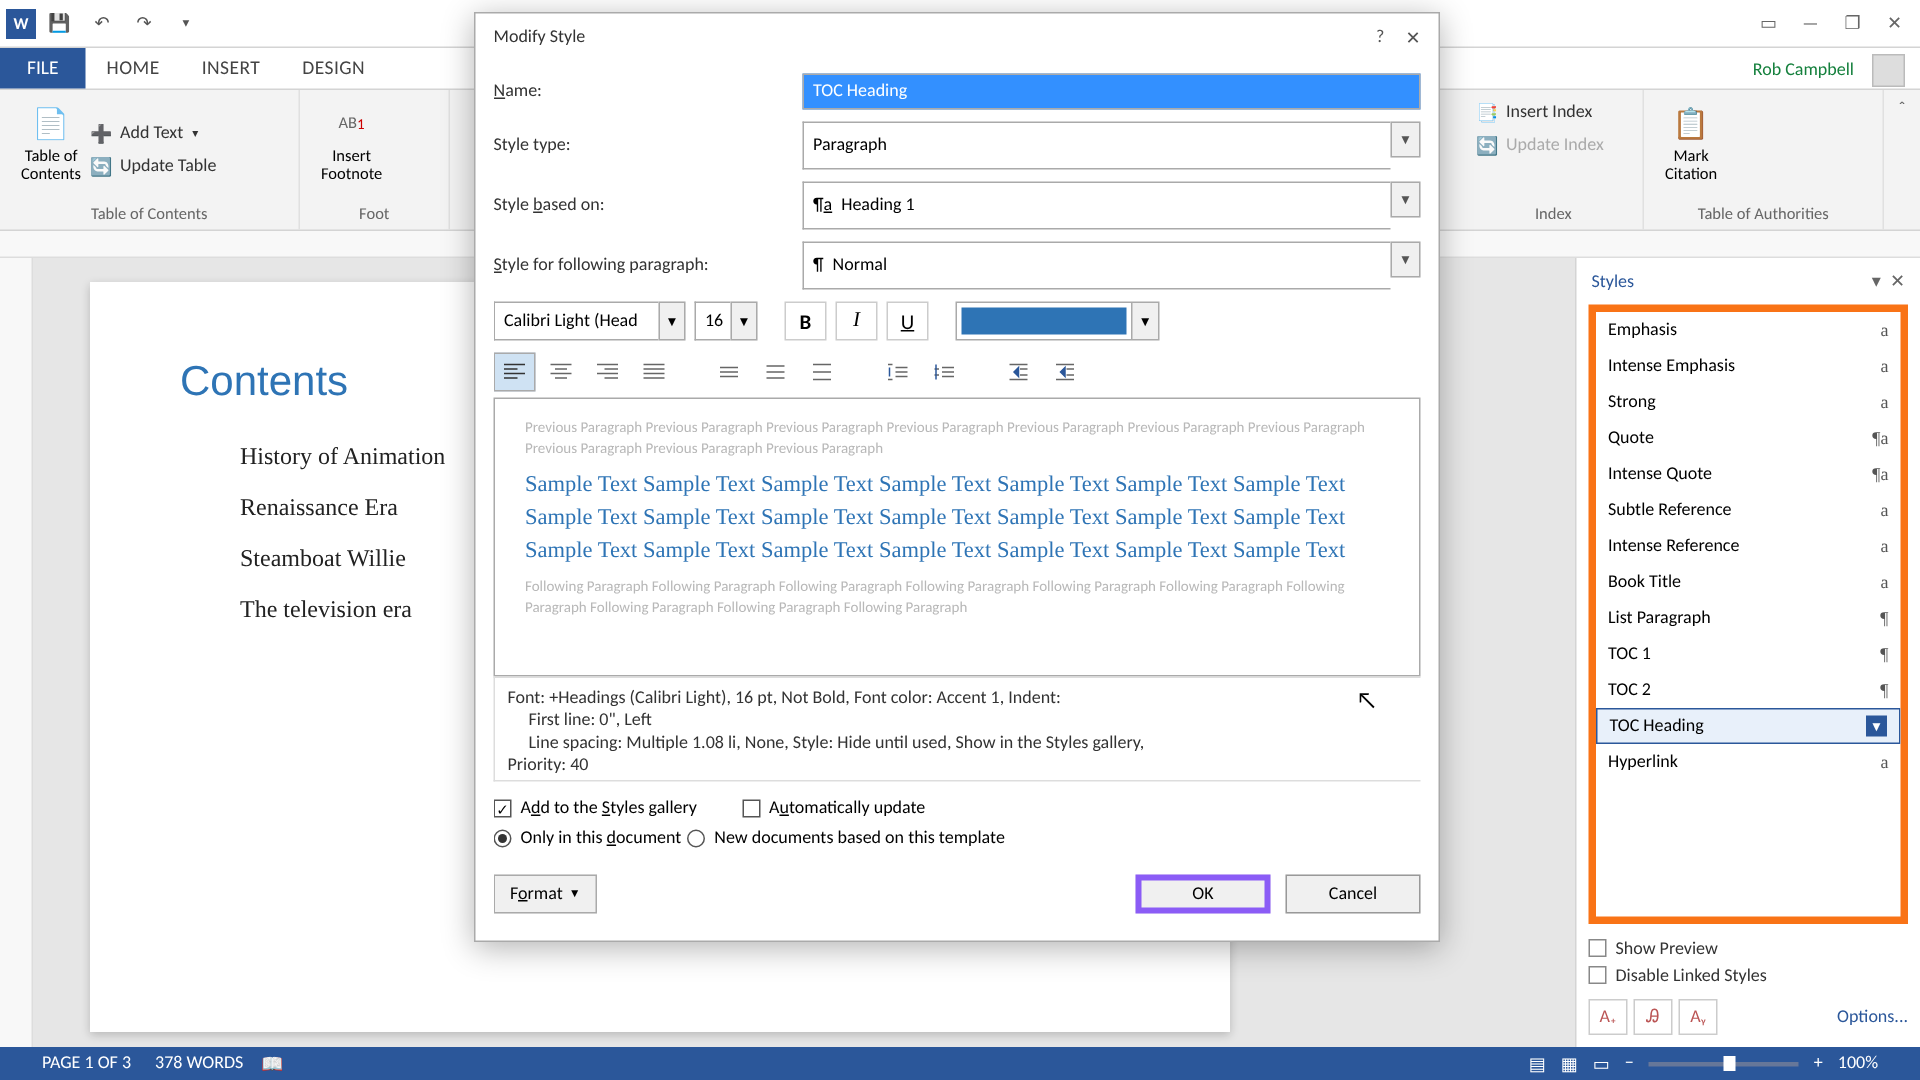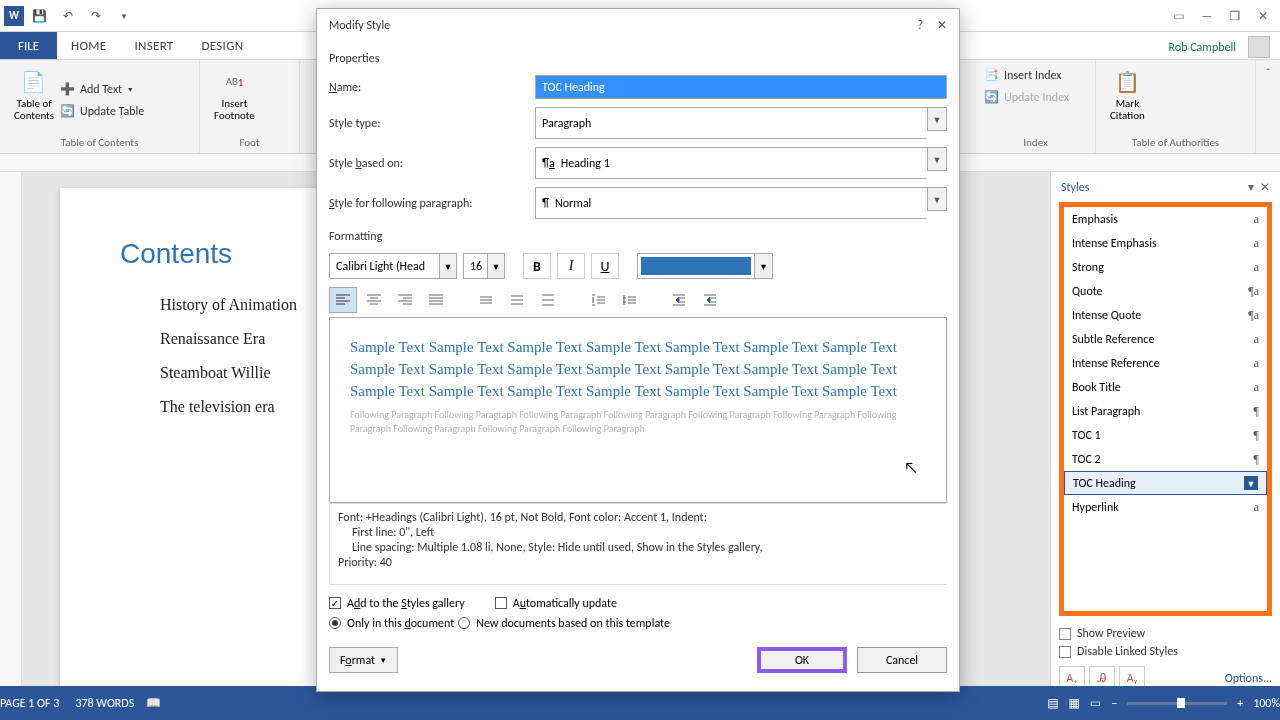--- a/index.html
+++ b/index.html
@@ -31,26 +31,26 @@
 .toc-item{font-family:'Times New Roman',serif;font-size:16px;padding:8px 0 8px 40px;color:#222}
 .styles-pane{width:230px;background:#fff;border-left:1px solid #d4d4d4;display:flex;flex-direction:column}
 .styles-head{padding:8px 10px;font-size:20px;color:#2b579a;font-family:'Calibri Light';display:flex;align-items:center}
 .styles-head .ctrls{margin-left:auto;display:flex;gap:6px;color:#666;font-size:12px}
 .styles-list{flex:1;overflow-y:auto;border:5px solid #f97316;margin:0 8px}
 .style-item{display:flex;align-items:center;padding:3px 8px;height:24px;font-size:12px}
 .style-item .sym{margin-left:auto;color:#555;font-family:serif}
 .style-item.sel{border:1px solid #2b579a;background:#e8f0fa}
 .style-item.sel .dd{width:14px;height:14px;background:#2b579a;color:#fff;font-size:9px;display:flex;align-items:center;justify-content:center;margin-left:4px}
 .styles-footer{padding:8px}
-.chk{display:flex;align-items:flex-end;gap:6px;font-size:12px;color:#333;padding:2px 0}
+.chk{display:flex;align-items:flex-start;gap:6px;font-size:12px;color:#333;padding:2px 0}
 .chk .box{width:12px;height:12px;border:1px solid #888}
 .sp-btns{display:flex;gap:4px;margin-top:6px;align-items:center}
 .sp-btn{width:26px;height:24px;border:1px solid #ccc;display:flex;align-items:center;justify-content:center;color:#b55}
 .options{margin-left:auto;color:#2b579a;font-size:12px}
-.statusbar{position:absolute;bottom:0;left:0;right:0;height:34px;background:#2b579a;color:#fff;display:flex;align-items:center;padding:0 0;font-size:11px}
+.statusbar{position:absolute;bottom:0;left:0;right:0;height:22px;background:#2b579a;color:#fff;display:flex;align-items:center;padding:0 28px;font-size:11px}
 .statusbar .r{margin-left:auto;display:flex;align-items:center;gap:10px}
 .slider{width:100px;height:3px;background:#679;position:relative}
 .slider .th{position:absolute;width:8px;height:10px;background:#fff;top:-4px;left:50%}
 
 
 .dialog{position:absolute;left:316px;top:8px;width:644px;background:#fff;box-shadow:0 4px 20px rgba(0,0,0,.3);border:1px solid #aaa;z-index:100}
 .dlg-title{height:32px;display:flex;align-items:center;padding:0 12px;font-size:13px;color:#333}
 .dlg-title .r{margin-left:auto;display:flex;gap:14px;color:#555}
 .dlg-body{padding:4px 12px 12px}
 .section{font-size:12px;color:#333;padding:6px 0}
@@ -74,21 +74,21 @@
 .color-sw{flex:1;margin:3px;background:#2e74b5}
 .color-dd{width:18px;border-left:1px solid #aaa;display:flex;align-items:center;justify-content:center;font-size:9px;background:#f0f0f0}
 .align-row{display:flex;gap:4px;padding:4px 0}
 .align-grp{display:flex;gap:3px;padding-right:18px}
 .align-btn{width:28px;height:26px;border:1px solid transparent;display:flex;align-items:center;justify-content:center}
 .align-btn.active{border-color:#aaa;background:#cfe2f3}
 .align-btn svg{width:16px;height:14px}
 .preview{border:1px solid #aaa;padding:12px 20px;height:186px;overflow:hidden}
 .prev-dim{color:#b8b8b8;font-size:10px;line-height:14px}
 .prev-sample{color:#2e74b5;font-size:15px;font-family:'Calibri Light';line-height:22px;padding:6px 0}
-.desc-box{border:1px solid #ddd;border-right:none;padding:6px 8px;font-size:11px;color:#333;height:82px;overflow-y:scroll;line-height:15px}
+.desc-box{border:1px solid #ddd;border-right:none;padding:6px 8px;font-size:11px;color:#333;height:70px;overflow-y:scroll;line-height:15px}
 .dlg-opts{padding:8px 0}
 .dlg-opts .chkr{display:flex;align-items:center;gap:6px;font-size:12px;padding:3px 0}
 .dlg-opts .cbox{width:12px;height:12px;border:1px solid #555;display:flex;align-items:center;justify-content:center;font-size:10px}
 .dlg-opts .radio{width:12px;height:12px;border:1px solid #555;border-radius:50%;display:flex;align-items:center;justify-content:center}
 .dlg-opts .radio.on::after{content:'';width:6px;height:6px;background:#333;border-radius:50%}
 .dlg-btns{display:flex;align-items:flex-start;padding:6px 0}
 .fmt-drop{height:26px;padding:0 10px;border:1px solid #aaa;background:#f0f0f0;display:flex;align-items:center;font-size:12px;gap:4px}
 .dlg-btns .r{margin-left:auto;display:flex;gap:10px}
 .btn{width:90px;height:26px;border:1px solid #999;background:#f0f0f0;display:flex;align-items:center;justify-content:center;font-size:12px}
 .btn.primary{border:4px solid #8b5cf6}
@@ -302,21 +302,20 @@
 
 <div class="dialog">
   <div class="dlg-title">
     <span>Modify Style</span>
     <span class="r">
         <span>?</span>
         <span>✕</span>
       </span>
   </div>
   <div class="dlg-body">
-    <div class="section">Properties</div>
     <div class="row">
       <label><span class="underl">N</span>ame:</label>
       <input class="sel-text" value="TOC Heading" style="">
     </div>
     <div class="row">
       <label>Style type:</label>
       <div class="combo">
           <div class="v">Paragraph</div>
           <div class="dd">▼</div>
         </div>
@@ -334,21 +333,20 @@
     <div class="row">
       <label><span class="underl">S</span>tyle for following paragraph:</label>
       <div class="combo">
           <div class="v">
             <span>¶</span>
             <span>Normal</span>
           </div>
           <div class="dd">▼</div>
         </div>
     </div>
-    <div class="section">Formatting</div>
     <div class="fmt-row">
       <div class="fmt-combo">
           <div class="v" style="width:110px">Calibri Light (Head</div>
           <div class="dd">▼</div>
         </div>
       <div class="fmt-combo">
           <div class="v" style="width:24px">16</div>
           <div class="dd">▼</div>
         </div>
       <div style="width:6px"></div>
@@ -424,20 +422,21 @@
           </div>
         <div class="align-btn">
             <svg viewBox="0 0 16 14">
               <path stroke="#2b579a" fill="#2b579a" d="M2 7l3 3V4z" transform="translate(3 0)"></path>
               <path stroke="#666" d="M2 2h12M9 5h5M9 9h5M2 12h12"></path>
             </svg>
           </div>
       </div>
     </div>
     <div class="preview">
+      <div class="prev-dim">Previous Paragraph Previous Paragraph Previous Paragraph Previous Paragraph Previous Paragraph Previous Paragraph Previous Paragraph Previous Paragraph Previous Paragraph Previous Paragraph</div>
       <div class="prev-sample">Sample Text Sample Text Sample Text Sample Text Sample Text Sample Text Sample Text Sample Text Sample Text Sample Text Sample Text Sample Text Sample Text Sample Text Sample Text Sample Text Sample Text Sample Text Sample Text Sample Text Sample Text</div>
       <div class="prev-dim">Following Paragraph Following Paragraph Following Paragraph Following Paragraph Following Paragraph Following Paragraph Following Paragraph Following Paragraph Following Paragraph Following Paragraph</div>
     </div>
     <div class="desc-box">
       <div>Font: +Headings (Calibri Light), 16 pt, Not Bold, Font color: Accent 1, Indent:</div>
       <div style="padding-left:14px">First line:  0", Left</div>
       <div style="padding-left:14px">Line spacing:  Multiple 1.08 li, None, Style: Hide until used, Show in the Styles gallery,</div>
       <div>Priority: 40</div>
     </div>
     <div class="dlg-opts">

